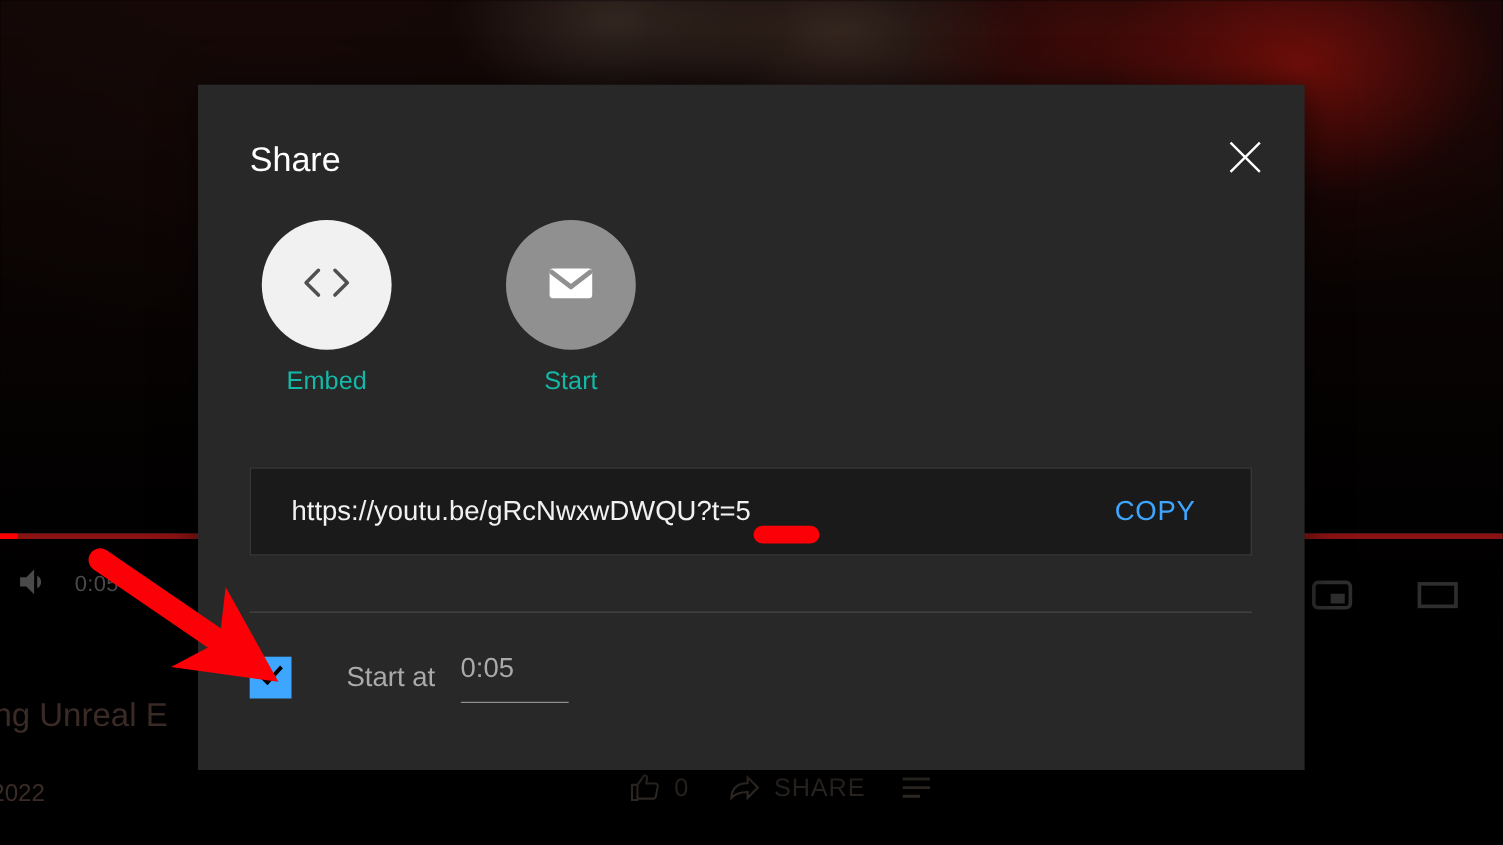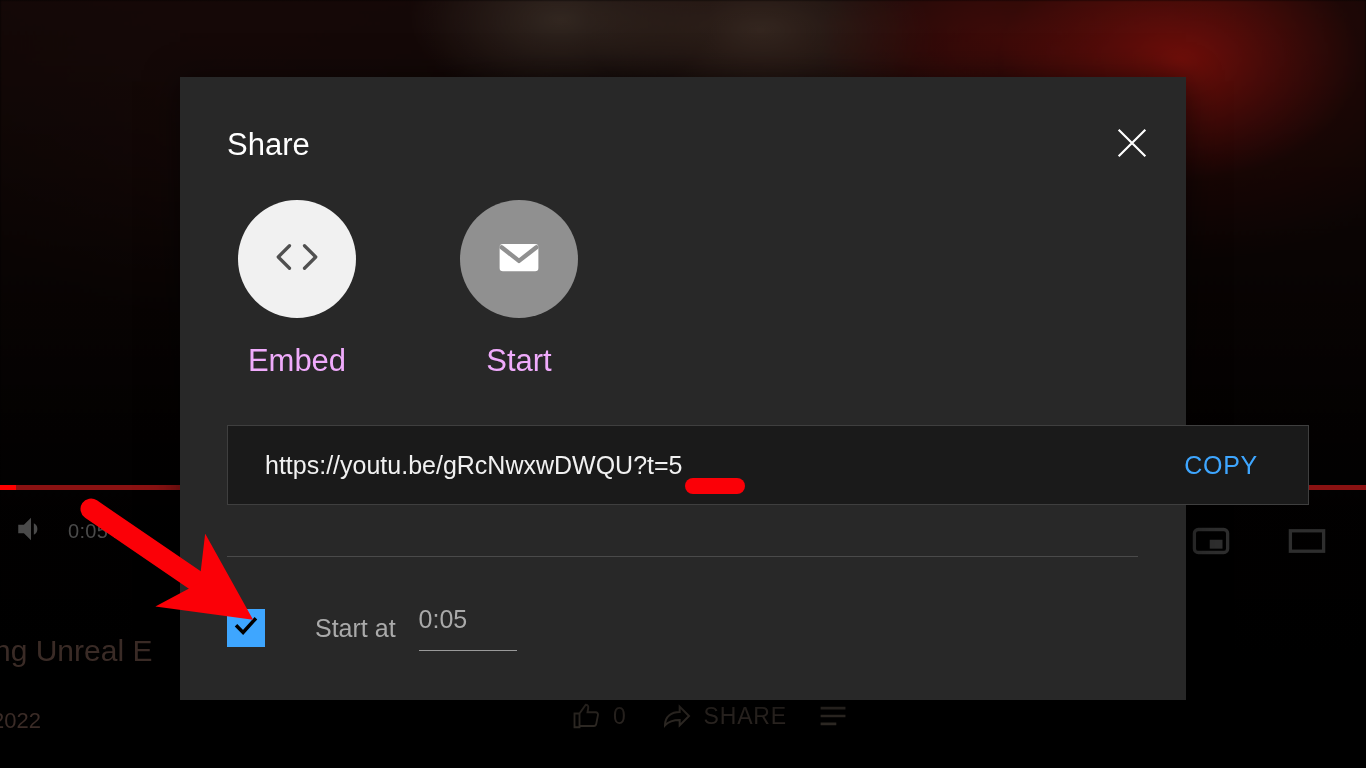--- a/index.html
+++ b/index.html
@@ -101,47 +101,47 @@
     display:flex; gap:104px;
   }
   .target { width:118px; display:flex; flex-direction:column; align-items:center; cursor:pointer; }
   .target-circle {
     width:118px; height:118px; border-radius:50%;
     display:flex; align-items:center; justify-content:center;
   }
   .circle-embed { background:#f1f1f1; }
   .circle-email { background:#909090; }
   .target-label {
-    margin-top:25px; font-size:31px; color:#f0abfc; white-space:nowrap;
+    margin-top:15px; font-size:23px; color:#14b8a6; white-space:nowrap;
   }
 
   .url-row {
     position:absolute; left:47px; top:348px;
-    width:1082px; height:80px;
+    width:911px; height:80px;
     background:#1a1a1a;
     border:1px solid #3f3f3f;
     display:flex; align-items:center;
   }
   .url-text {
     margin-left:37px; flex:1;
     font-size:25px; color:#f1f1f1; white-space:nowrap; overflow:hidden;
   }
   .copy-btn {
     margin-right:50px;
     font-size:25px; font-weight:400; letter-spacing:0.7px;
     color:#3ea6ff; cursor:pointer; white-space:nowrap;
   }
 
   .divider {
     position:absolute; left:47px; top:479px;
     width:911px; height:1px; background:#4a4a4a;
   }
 
   .startat-row {
-    position:absolute; left:47px; top:528px;
+    position:absolute; left:47px; top:516px;
     display:flex; align-items:center;
   }
   .checkbox {
     width:38px; height:38px; background:#3ea6ff;
     display:flex; align-items:center; justify-content:center;
     cursor:pointer; flex:none;
   }
   .startat-label {
     margin-left:50px; font-size:25px; color:#aaa; white-space:nowrap;
   }

